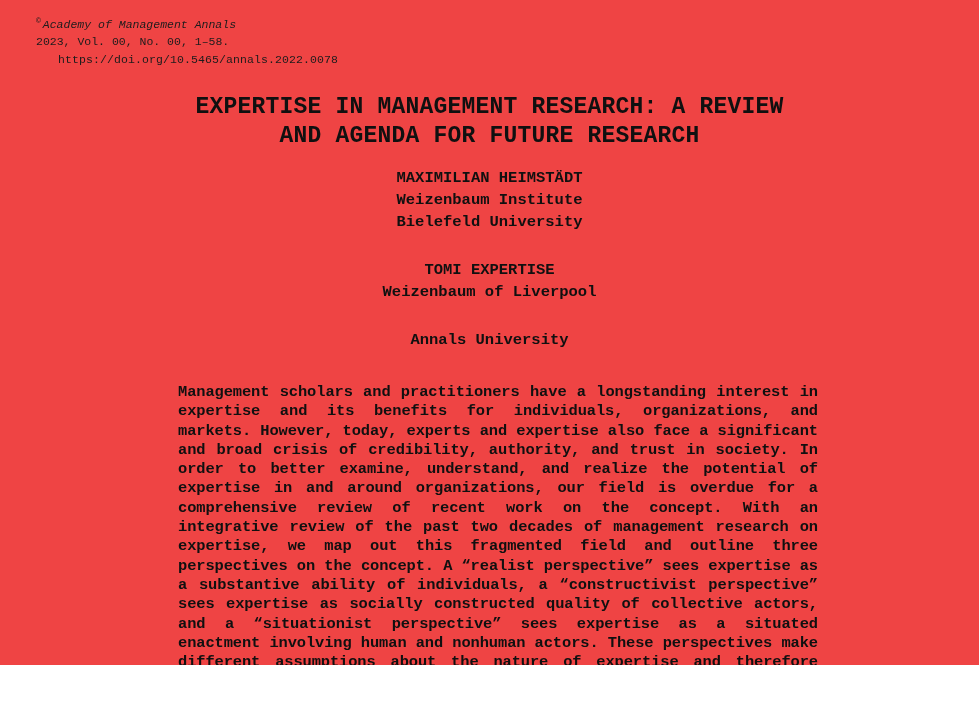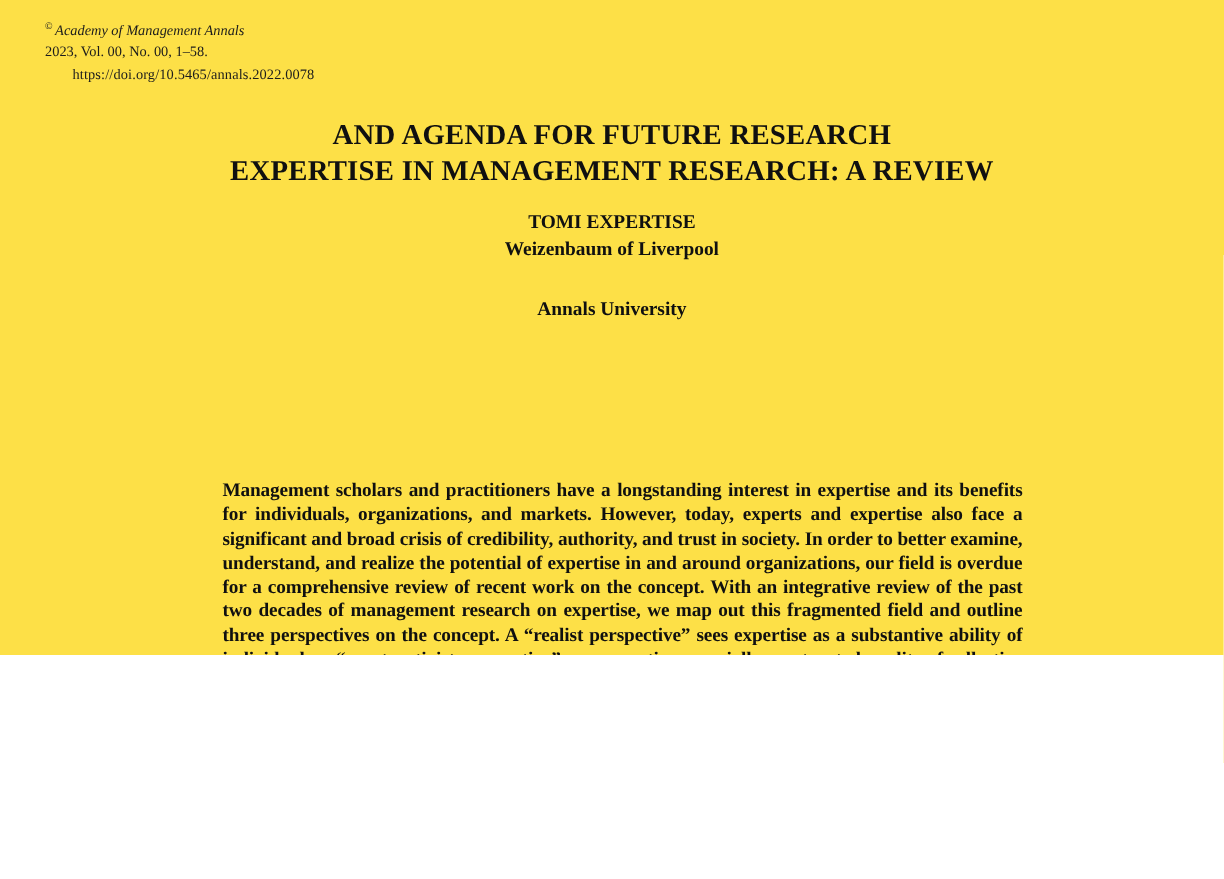--- a/index.html
+++ b/index.html
@@ -3,24 +3,24 @@
 <meta charset="utf-8">
 <style>
   html, body {
     margin: 0;
     padding: 0;
     background: #ffffff;
   }
   .page {
     position: relative;
     width: 979px;
-    height: 524px;
-    background: #fde047;
+    height: 665px;
+    background: #ef4444;
     color: #151515;
-    font-family: Liberation Serif, serif;
+    font-family: Liberation Mono, monospace;
     overflow: hidden;
   }
 
   
   .journal-header {
     position: absolute;
     left: 36px;
     top: 12px;
     font-size: 11.5px;
     line-height: 17.5px;
@@ -87,26 +87,31 @@
 
 <div class="page">
 
   <div class="journal-header">
     <div class="journal-name-line"><sup>©</sup><span>Academy of Management Annals</span></div>
     <div class="volume-line">2023, Vol. 00, No. 00, 1–58.</div>
     <div class="doi-line">https://doi.org/10.5465/annals.2022.0078</div>
   </div>
 
   <h1 class="paper-title">
+    <div>EXPERTISE IN MANAGEMENT RESEARCH: A REVIEW</div>
     <div>AND AGENDA FOR FUTURE RESEARCH</div>
-    <div>EXPERTISE IN MANAGEMENT RESEARCH: A REVIEW</div>
   </h1>
 
   <div class="authors-section">
 
+    <div class="author-block">
+      <div class="author-name">MAXIMILIAN HEIMSTÄDT</div>
+      <div class="author-affiliation">Weizenbaum Institute</div>
+      <div class="author-affiliation">Bielefeld University</div>
+    </div>
 
     <div class="author-block">
       <div class="author-name">TOMI EXPERTISE</div>
       <div class="author-affiliation">Weizenbaum of Liverpool</div>
     </div>
 
     <div class="author-block">
       <div class="author-affiliation">Annals University</div>
     </div>
 

